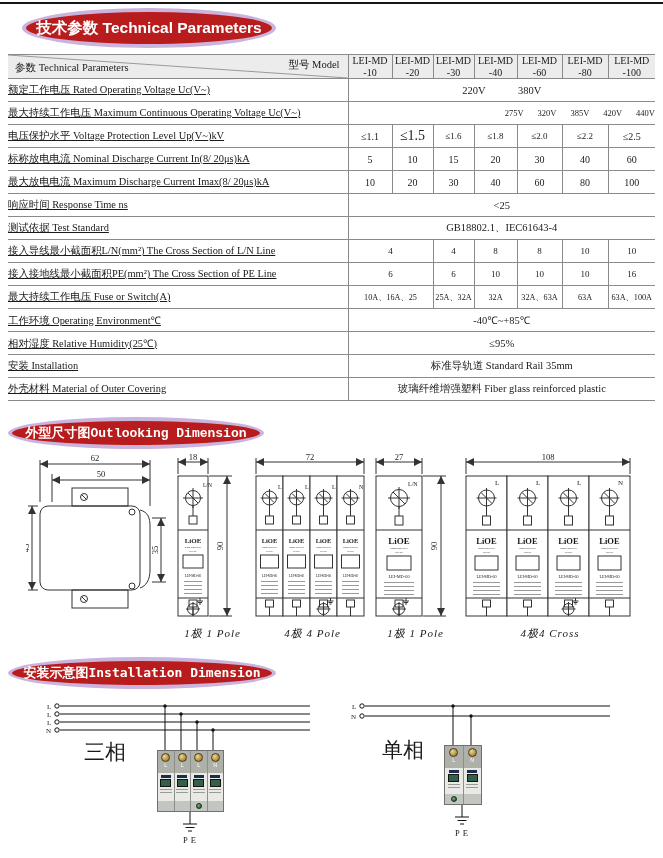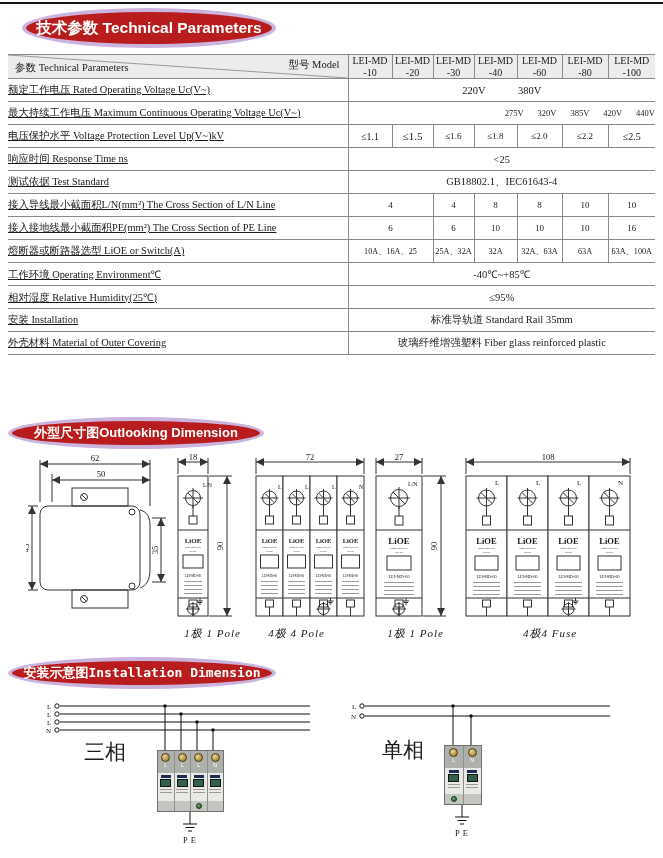--- a/index.html
+++ b/index.html
@@ -5,21 +5,21 @@
   html,body{margin:0;padding:0;}
   body{width:663px;height:858px;background:#fff;position:relative;overflow:hidden;
        font-family:"Liberation Serif",serif;color:#1a1a1a;}
   .topline{position:absolute;top:2px;left:0;width:663px;height:2px;background:#151515;}
   
   .banner{position:absolute;border-radius:50%;background:#b91c1c;border:4px solid #cab4de;
           color:#fff;display:flex;align-items:center;justify-content:center;white-space:nowrap;}
   #banner-tech{left:22px;top:8px;width:246px;height:32px;
      font-family:"Liberation Sans",sans-serif;font-weight:bold;font-size:15.5px;}
   #banner-outline{left:8px;top:417px;width:248px;height:24px;
-     font-family:Liberation Sans, sans-serif;font-weight:bold;font-size:13px;}
+     font-family:Liberation Mono, monospace;font-weight:bold;font-size:13px;}
   #banner-install{left:8px;top:657px;width:260px;height:24px;
      font-family:"DejaVu Sans Mono",monospace;font-weight:bold;font-size:13px;}
   
   table.params{position:absolute;left:8px;top:54px;width:647px;border-collapse:collapse;table-layout:fixed;}
   table.params td,table.params th{border-top:1px solid #8a8a8a;padding:0;height:22px;font-weight:normal;}
   table.params tr.last td{border-bottom:1px solid #8a8a8a;}
   th.corner{background:#ececec;position:relative;height:33px;border-right:1px solid #8a8a8a;}
   th.model{background:#ececec;border-left:1px solid #8a8a8a;font-size:10px;line-height:1.15;text-align:center;}
   td.lbl{font-size:10.4px;padding-left:7px;white-space:nowrap;border-right:1px solid #8a8a8a;text-align:left;overflow:hidden;text-decoration:underline;}
   td.v{text-align:center;font-size:10px;border-left:1px solid #8a8a8a;}
@@ -96,26 +96,46 @@
     <td class="lbl">额定工作电压 Rated Operating Voltage Uc(V~)</td>
     <td class="span wsp" colspan="7">220V 380V</td>
   </tr>
   <tr>
     <td class="lbl">最大持续工作电压 Maximum Continuous Operating Voltage Uc(V~)</td>
     <td class="span small" colspan="7">275V 320V 385V 420V 440V</td>
   </tr>
   <tr>
     <td class="lbl">电压保护水平 Voltage Protection Level Up(V~)kV</td>
     <td class="v" style="font-size:10px">≤1.1</td>
-    <td class="v" style="font-size:11px">≤1.5</td>
+    <td class="v" style="font-size:14px">≤1.5</td>
     <td class="v" style="font-size:9px">≤1.6</td>
     <td class="v" style="font-size:9px">≤1.8</td>
     <td class="v" style="font-size:9px">≤2.0</td>
     <td class="v" style="font-size:9px">≤2.2</td>
     <td class="v" style="font-size:10px">≤2.5</td>
+  </tr>
+  <tr>
+    <td class="lbl">标称放电电流 Nominal Discharge Current In(8/ 20μs)kA</td>
+    <td class="v">5</td>
+    <td class="v">10</td>
+    <td class="v">15</td>
+    <td class="v">20</td>
+    <td class="v">30</td>
+    <td class="v">40</td>
+    <td class="v">60</td>
+  </tr>
+  <tr>
+    <td class="lbl">最大放电电流 Maximum Discharge Current Imax(8/ 20μs)kA</td>
+    <td class="v">10</td>
+    <td class="v">20</td>
+    <td class="v">30</td>
+    <td class="v">40</td>
+    <td class="v">60</td>
+    <td class="v">80</td>
+    <td class="v">100</td>
   </tr>
   <tr>
     <td class="lbl">响应时间 Response Time ns</td>
     <td class="span" colspan="7">&lt;25</td>
   </tr>
   <tr>
     <td class="lbl">测试依据 Test Standard</td>
     <td class="span" colspan="7">GB18802.1、IEC61643-4</td>
   </tr>
   <tr>
@@ -130,21 +150,21 @@
   <tr>
     <td class="lbl">接入接地线最小截面积PE(mm²) The Cross Section of  PE Line</td>
     <td class="v" colspan="2" style="font-size:9px">6</td>
     <td class="v" style="font-size:9px">6</td>
     <td class="v" style="font-size:9px">10</td>
     <td class="v" style="font-size:9px">10</td>
     <td class="v" style="font-size:9px">10</td>
     <td class="v" style="font-size:9px">16</td>
   </tr>
   <tr>
-    <td class="lbl">熔断器或断路器选型 LiOE or Switch(A)</td>
+    <td class="lbl">最大持续工作电压 Fuse or Switch(A)</td>
     <td class="v fuse" colspan="2">10A、16A、25</td>
     <td class="v fuse">25A、32A</td>
     <td class="v fuse">32A</td>
     <td class="v fuse">32A、63A</td>
     <td class="v fuse">63A</td>
     <td class="v fuse">63A、100A</td>
   </tr>
   <tr>
     <td class="lbl">工作环境 Operating Environment℃</td>
     <td class="span" colspan="7">-40℃~+85℃</td>
@@ -352,21 +372,21 @@
     <text x="82" y="37" font-size="6">L</text>
     <text x="109" y="37" font-size="6">N</text>
     <use href="#earthscrew" x="73.5" y="157"></use>
     <g stroke="#333" fill="none">
       <line x1="6" y1="22" x2="6" y2="6"></line>
         <line x1="114" y1="22" x2="114" y2="6"></line>
       <line x1="6" y1="10" x2="114" y2="10" marker-start="url(#aL)" marker-end="url(#aR)"></line>
     </g>
     <text x="60" y="8" text-anchor="middle" font-size="8.5">72</text>
   </svg>
-  <div class="cap" style="left:234px;width:125px">4极 4 Pole</div>
+  <div class="cap" style="left:250px;width:125px">4极 4 Pole</div>
 
   <svg style="left:368px" width="95" height="172" viewBox="0 0 95 172">
     <use href="#mod46" x="8" y="24"></use>
     <text x="40" y="34" font-size="6">L/N</text>
     <use href="#earthscrew" x="31" y="157"></use>
     <g stroke="#333" fill="none">
       <line x1="8" y1="22" x2="8" y2="6"></line>
         <line x1="54" y1="22" x2="54" y2="6"></line>
       <line x1="8" y1="10" x2="54" y2="10" marker-start="url(#aL)" marker-end="url(#aR)"></line>
       <line x1="55" y1="24" x2="78" y2="24"></line>
@@ -388,21 +408,21 @@
     <text x="117" y="33" font-size="7">L</text>
     <text x="158" y="33" font-size="7">N</text>
     <use href="#earthscrew" x="108.5" y="157"></use>
     <g stroke="#333" fill="none">
       <line x1="6" y1="22" x2="6" y2="6"></line>
         <line x1="170" y1="22" x2="170" y2="6"></line>
       <line x1="6" y1="10" x2="170" y2="10" marker-start="url(#aL)" marker-end="url(#aR)"></line>
     </g>
     <text x="88" y="8" text-anchor="middle" font-size="8.5">108</text>
   </svg>
-  <div class="cap" style="left:470px;width:160px">4极4 Fuse</div>
+  <div class="cap" style="left:470px;width:160px">4极4 Cross</div>
 </div>
 
 <div class="banner" id="banner-install">
   <span>安装示意图Installation Dimension</span>
 </div>
 
 <div id="install">
   <svg class="wires" width="663" height="170" viewBox="0 0 663 170">
     <g stroke="#111" stroke-width="1" fill="none">
       <line x1="60" y1="18" x2="310" y2="18"></line>

